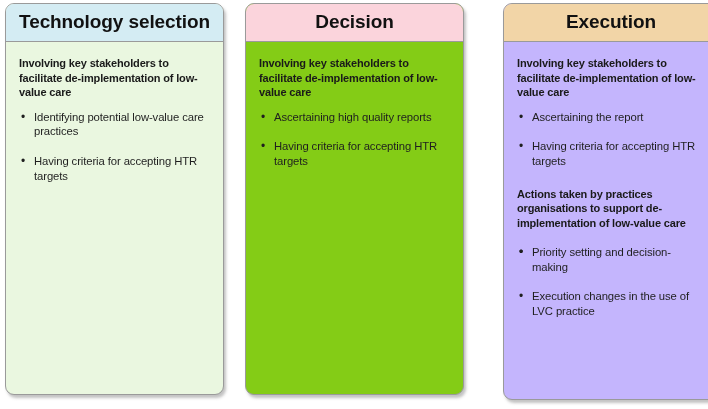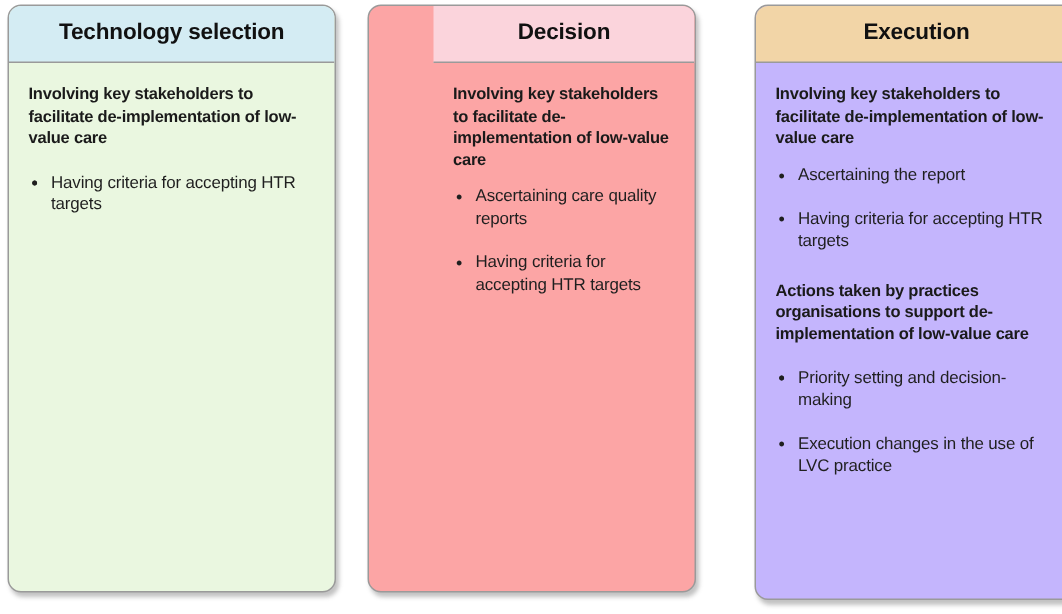--- a/index.html
+++ b/index.html
@@ -33,21 +33,21 @@
   .card-3 { left: 487px; top: 3px;  width: 216px; height: 397px; }
 
   .card-header {
     height: 37px;
     display: flex;
     align-items: center;
     justify-content: center;
     border-bottom: 1px solid #9a9a9a;
   }
   .card-header .title {
-    font-size: 15px;
+    font-size: 19px;
     font-weight: bold;
     color: #111111;
     letter-spacing: -0.1px;
     text-align: center;
     line-height: 1.1;
   }
   .hdr-tech { background: #d4ecf3; }
   .hdr-dec  { background: #fbd4dc; }
   .hdr-exec { background: #f2d5a7; }
 
@@ -97,39 +97,40 @@
 
   <div class="card card-1" style="background: rgb(234, 247, 224); border-color: rgb(154, 154, 154);">
     <div class="card-header hdr-tech" style="background: rgb(212, 236, 243);">
       <span class="title">Technology selection</span>
     </div>
     <div class="card-body">
       <p class="lead">Involving key stakeholders to facilitate de-implementation of low-value care</p>
       <ul class="bullets">
         <li>
           <span class="dot">•</span>
+          <span>Identifying potential low-value care practices</span>
         </li>
         <li>
           <span class="dot">•</span>
           <span>Having criteria for accepting HTR targets</span>
         </li>
       </ul>
     </div>
   </div>
 
-  <div class="card card-2" style="background: #fca5a5; border-color: rgb(154, 154, 154); padding-left: 43px;">
+  <div class="card card-2" style="background: #84cc16; border-color: rgb(154, 154, 154);">
     <div class="card-header hdr-dec" style="background: rgb(251, 212, 220);">
       <span class="title">Decision</span>
     </div>
     <div class="card-body">
       <p class="lead">Involving key stakeholders to facilitate de-implementation of low-value care</p>
       <ul class="bullets">
         <li>
           <span class="dot">•</span>
-          <span>Ascertaining care quality reports</span>
+          <span>Ascertaining high quality reports</span>
         </li>
         <li>
           <span class="dot">•</span>
           <span>Having criteria for accepting HTR targets</span>
         </li>
       </ul>
     </div>
   </div>
 
   <div class="card card-3" style="background: #c4b5fd; border-color: rgb(154, 154, 154); margin-left: 16px;">

